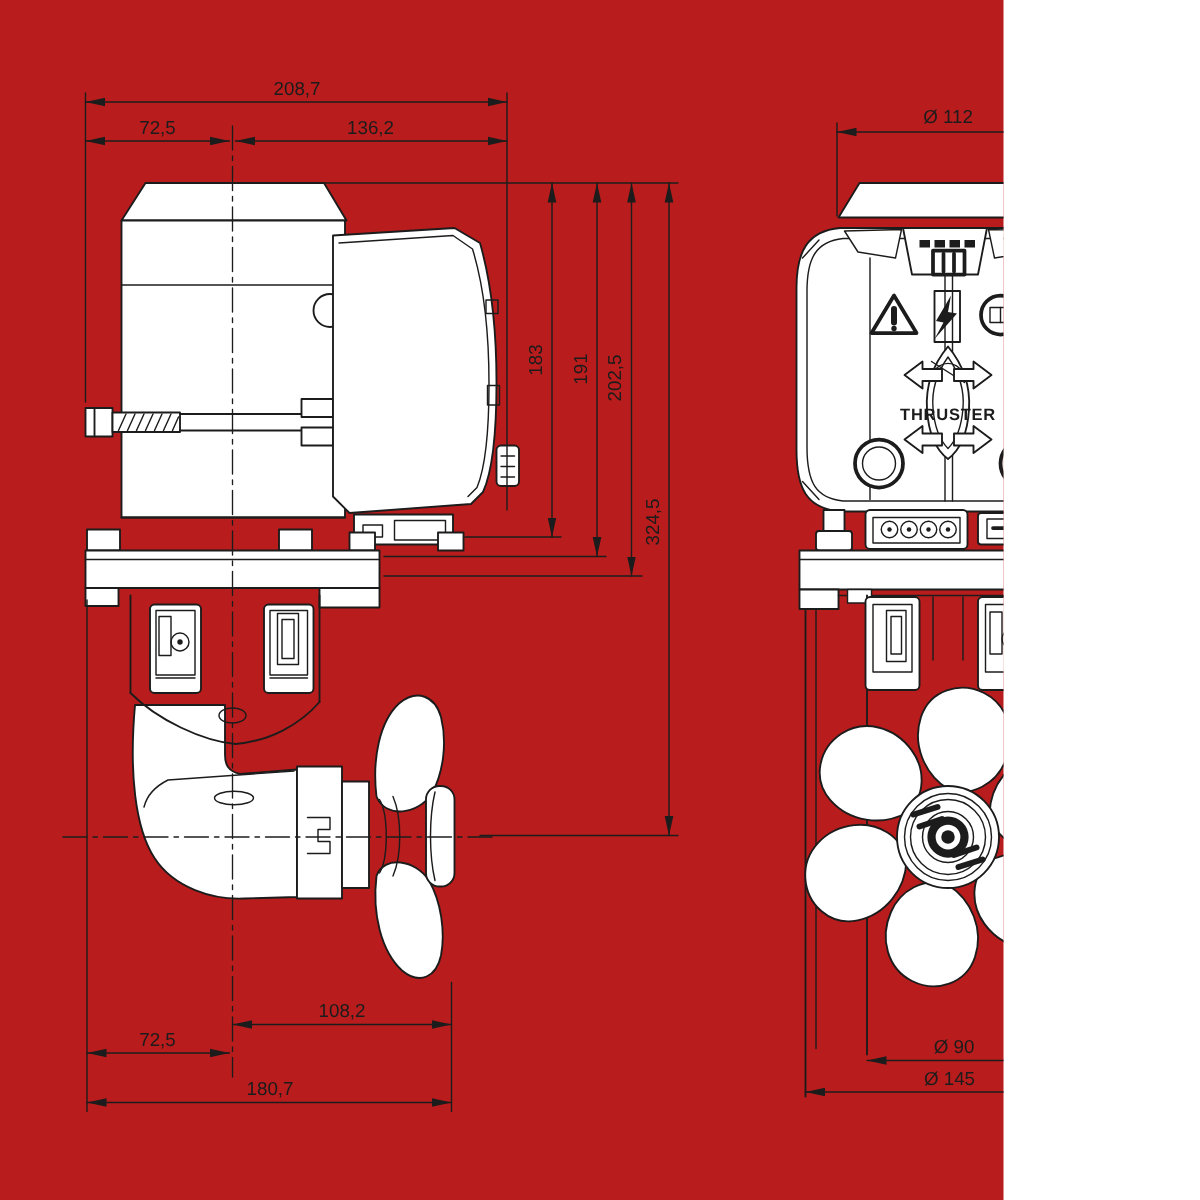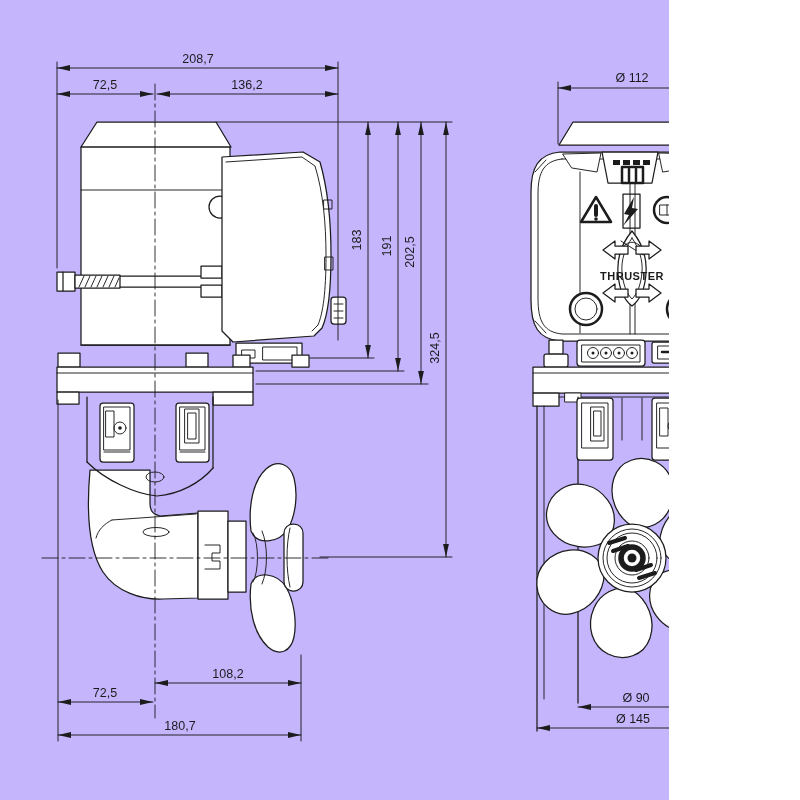--- a/index.html
+++ b/index.html
@@ -1,16 +1,16 @@
 <!DOCTYPE html>
 <html><head>
 <meta charset="utf-8">
 <style>
   html,body{margin:0;padding:0;background:#ffffff;}
-  .page{width:669px;height:800px;background:#c4b5fd;position:relative;overflow:hidden;}
+  .page{width:669px;height:800px;background:#b91c1c;position:relative;overflow:hidden;}
   svg{display:block;}
   .ln{stroke:#1c1c1c;fill:none;stroke-width:1.25;stroke-linecap:round;stroke-linejoin:round;}
   .o{fill:#ffffff;}
   .thin{stroke-width:.95;}
   .cl{stroke-width:.9;stroke-dasharray:16 4 3 4;}
   .b2{stroke-width:2.5;}
   .b4{stroke-width:4;}
   .dk{fill:#1c1c1c;stroke:none;}
   text{font-family:"Liberation Sans","DejaVu Sans",sans-serif;font-size:12.5px;fill:#1c1c1c;}
   .brand{font-size:11px;font-weight:bold;letter-spacing:.5px;}

